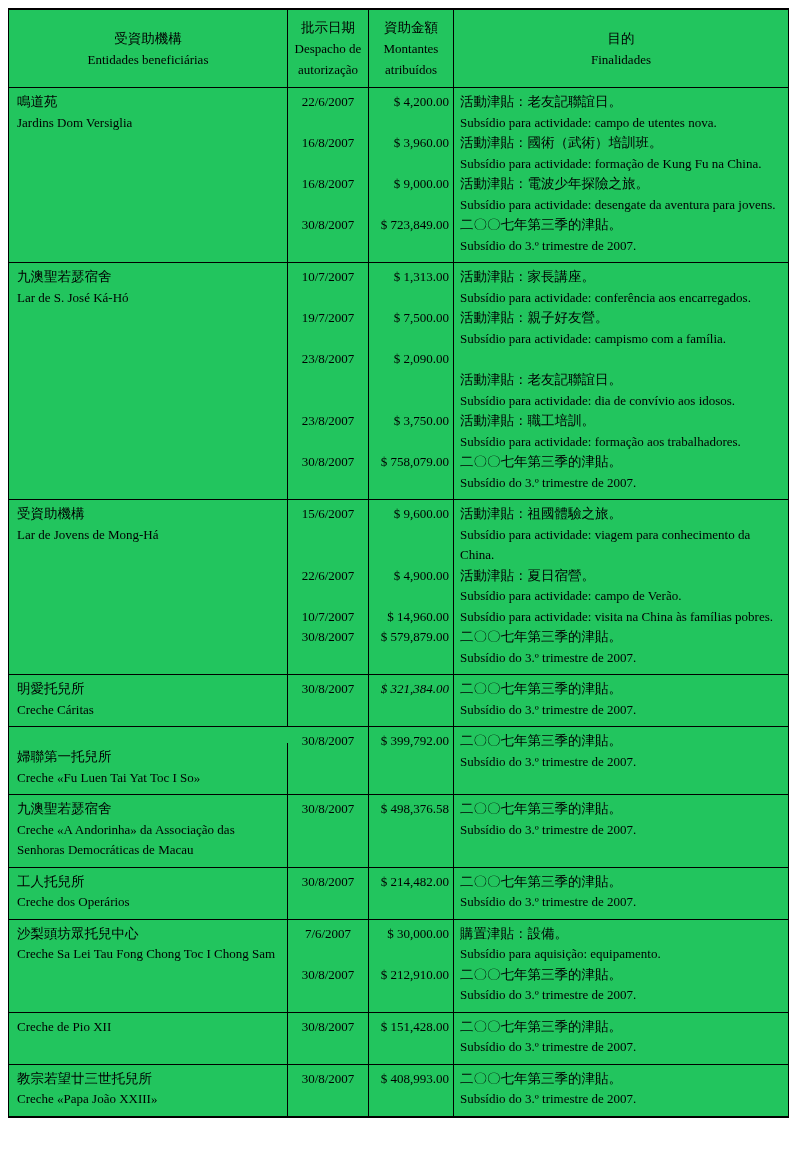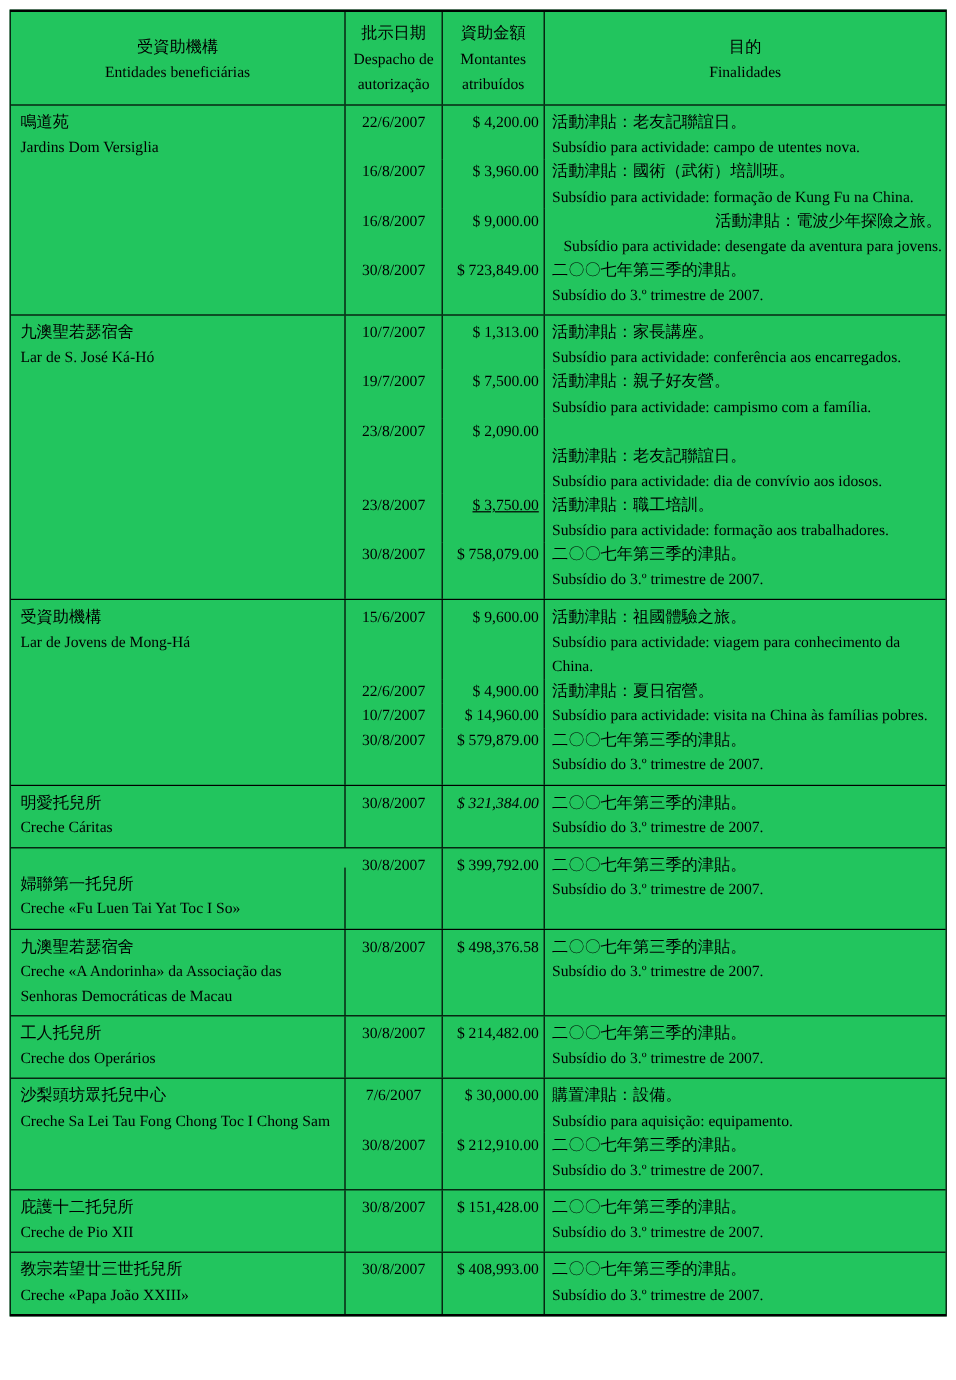--- a/index.html
+++ b/index.html
@@ -115,21 +115,21 @@
             <div class="latin">Subsídio para actividade: campo de utentes nova.</div>
           </div>
           <div class="date-cell" style="grid-row: 2;">16/8/2007</div>
           <div class="amount-cell" style="grid-row: 2;">$ 3,960.00</div>
           <div class="purpose-cell" style="grid-row: 2;">
             <div class="zh">活動津貼：國術（武術）培訓班。</div>
             <div class="latin">Subsídio para actividade: formação de Kung Fu na China.</div>
           </div>
           <div class="date-cell" style="grid-row: 3;">16/8/2007</div>
           <div class="amount-cell" style="grid-row: 3;">$ 9,000.00</div>
-          <div class="purpose-cell" style="grid-row: 3; text-align: right;">
+          <div class="purpose-cell" style="grid-row: 3;">
             <div class="zh">活動津貼：電波少年探險之旅。</div>
             <div class="latin">Subsídio para actividade: desengate da aventura para jovens.</div>
           </div>
           <div class="date-cell last-row" style="grid-row: 4;">30/8/2007</div>
           <div class="amount-cell last-row" style="grid-row: 4;">$ 723,849.00</div>
           <div class="purpose-cell last-row" style="grid-row: 4;">
             <div class="zh">二〇〇七年第三季的津貼。</div>
             <div class="latin">Subsídio do 3.º trimestre de 2007.</div>
           </div>
         </div>
@@ -150,21 +150,21 @@
             <div class="zh">活動津貼：親子好友營。</div>
             <div class="latin">Subsídio para actividade: campismo com a família.</div>
           </div>
           <div class="date-cell" style="grid-row: 3;">23/8/2007</div>
           <div class="amount-cell" style="grid-row: 3;">$ 2,090.00</div>
           <div class="purpose-cell" style="grid-row: 3; margin-top: 21px;">
             <div class="zh">活動津貼：老友記聯誼日。</div>
             <div class="latin">Subsídio para actividade: dia de convívio aos idosos.</div>
           </div>
           <div class="date-cell" style="grid-row: 4;">23/8/2007</div>
-          <div class="amount-cell" style="grid-row: 4; text-decoration: underline;">$ 3,750.00</div>
+          <div class="amount-cell" style="grid-row: 4;">$ 3,750.00</div>
           <div class="purpose-cell" style="grid-row: 4;">
             <div class="zh">活動津貼：職工培訓。</div>
             <div class="latin">Subsídio para actividade: formação aos trabalhadores.</div>
           </div>
           <div class="date-cell last-row" style="grid-row: 5;">30/8/2007</div>
           <div class="amount-cell last-row" style="grid-row: 5;">$ 758,079.00</div>
           <div class="purpose-cell last-row" style="grid-row: 5;">
             <div class="zh">二〇〇七年第三季的津貼。</div>
             <div class="latin">Subsídio do 3.º trimestre de 2007.</div>
           </div>
@@ -177,20 +177,21 @@
           <div class="date-cell first-row" style="grid-row: 1;">15/6/2007</div>
           <div class="amount-cell first-row" style="grid-row: 1;">$ 9,600.00</div>
           <div class="purpose-cell first-row" style="grid-row: 1;">
             <div class="zh">活動津貼：祖國體驗之旅。</div>
             <div class="latin">Subsídio para actividade: viagem para conhecimento da China.</div>
           </div>
           <div class="date-cell" style="grid-row: 2;">22/6/2007</div>
           <div class="amount-cell" style="grid-row: 2;">$ 4,900.00</div>
           <div class="purpose-cell" style="grid-row: 2;">
             <div class="zh">活動津貼：夏日宿營。</div>
+            <div class="latin">Subsídio para actividade: campo de Verão.</div>
           </div>
           <div class="date-cell" style="grid-row: 3;">10/7/2007</div>
           <div class="amount-cell" style="grid-row: 3;">$ 14,960.00</div>
           <div class="purpose-cell" style="grid-row: 3;">
             <div class="latin">Subsídio para actividade: visita na China às famílias pobres.</div>
           </div>
           <div class="date-cell last-row" style="grid-row: 4;">30/8/2007</div>
           <div class="amount-cell last-row" style="grid-row: 4;">$ 579,879.00</div>
           <div class="purpose-cell last-row" style="grid-row: 4;">
             <div class="zh">二〇〇七年第三季的津貼。</div>
@@ -258,21 +259,20 @@
           </div>
           <div class="date-cell last-row" style="grid-row: 2;">30/8/2007</div>
           <div class="amount-cell last-row" style="grid-row: 2;">$ 212,910.00</div>
           <div class="purpose-cell last-row" style="grid-row: 2;">
             <div class="zh">二〇〇七年第三季的津貼。</div>
             <div class="latin">Subsídio do 3.º trimestre de 2007.</div>
           </div>
         </div>
         <div class="table-block">
           <div class="entity-cell" style="grid-row: 1 / span 1;">
-            <div class="zh">庇護十二托兒所</div>
             <div class="latin">Creche de Pio XII</div>
           </div>
           <div class="date-cell first-row last-row" style="grid-row: 1;">30/8/2007</div>
           <div class="amount-cell first-row last-row" style="grid-row: 1;">$ 151,428.00</div>
           <div class="purpose-cell first-row last-row" style="grid-row: 1;">
             <div class="zh">二〇〇七年第三季的津貼。</div>
             <div class="latin">Subsídio do 3.º trimestre de 2007.</div>
           </div>
         </div>
         <div class="table-block">

